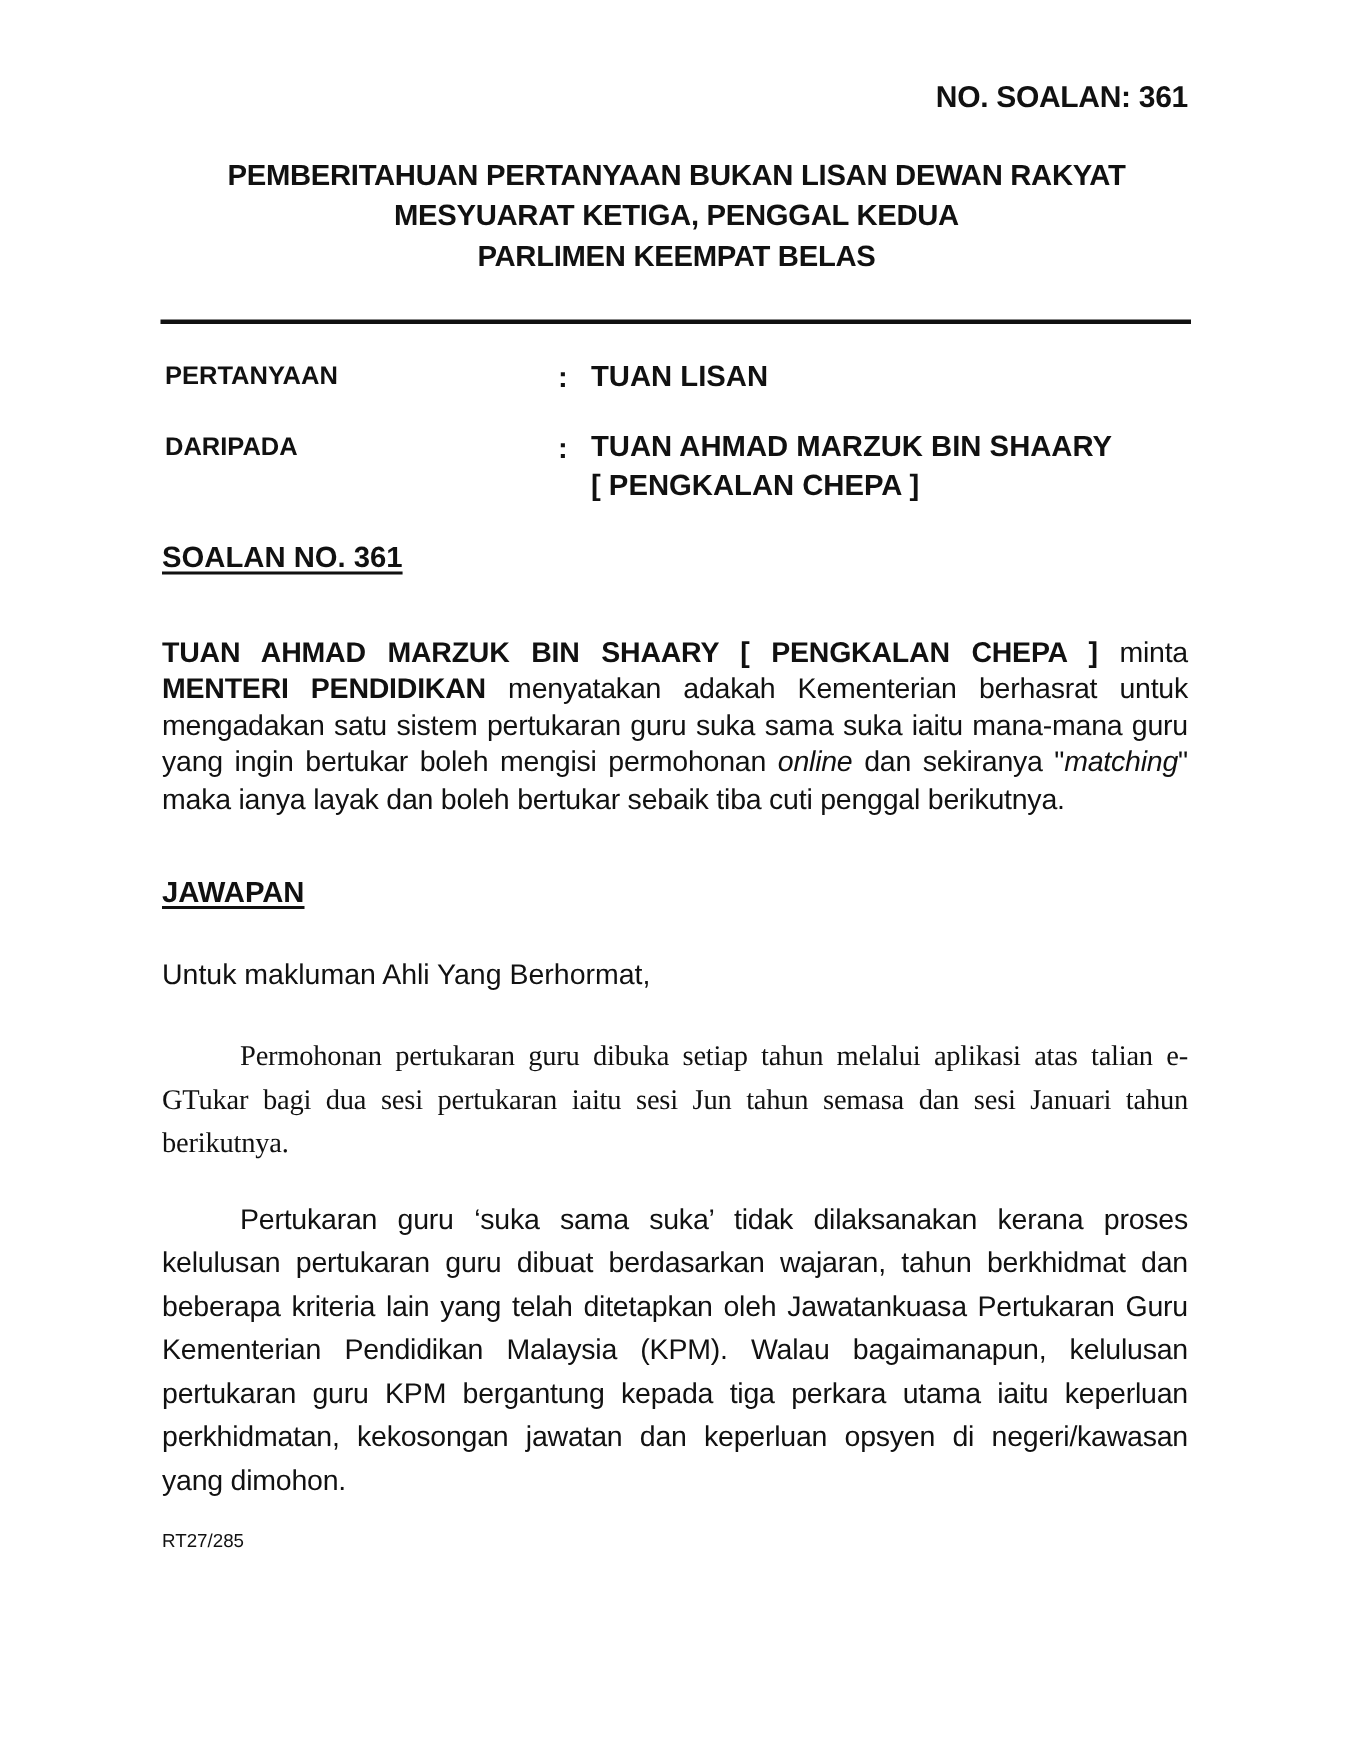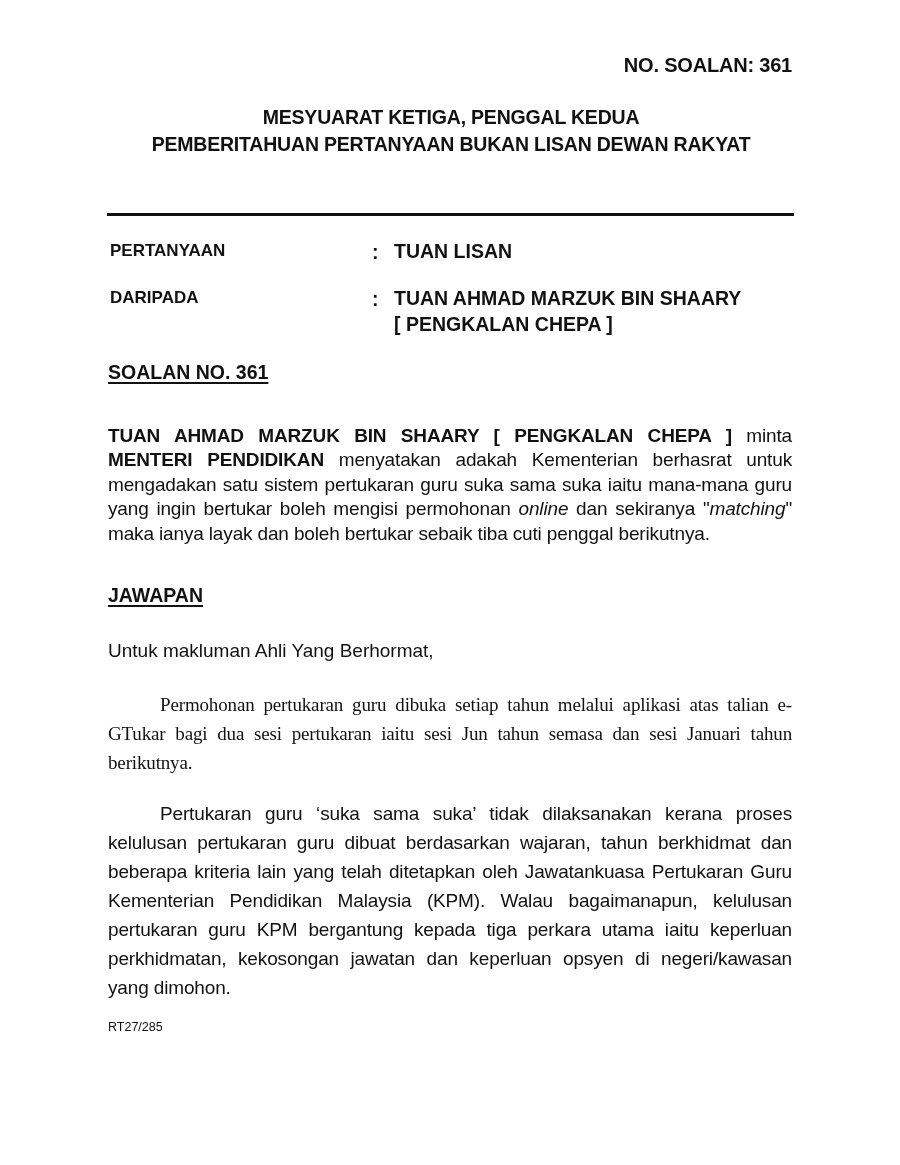--- a/index.html
+++ b/index.html
@@ -40,22 +40,23 @@
   .ans2 { top: 799px; line-height: 29px; }
   .indent { text-indent: 52px; }
   .footer { left: 108px; top: 1020px; font-size: 12.5px; }
 </style>
 </head>
 <body>
 
 <div class="abs qno">NO. SOALAN: 361</div>
 
 <div class="abs title">
+  <div>PEMBERITAHUAN PERTANYAAN BUKAN LISAN DEWAN RAKYAT</div>
   <div>MESYUARAT KETIGA, PENGGAL KEDUA</div>
-  <div>PEMBERITAHUAN PERTANYAAN BUKAN LISAN DEWAN RAKYAT</div>
+  <div>PARLIMEN KEEMPAT BELAS</div>
 </div>
 
 <div class="abs rule"></div>
 
 <div class="abs meta-label" style="top:241px;">PERTANYAAN</div>
 <div class="abs meta-colon" style="top:241px;">:</div>
 <div class="abs meta-value" style="top:238px;">TUAN LISAN</div>
 
 <div class="abs meta-label" style="top:288px;">DARIPADA</div>
 <div class="abs meta-colon" style="top:288px;">:</div>

